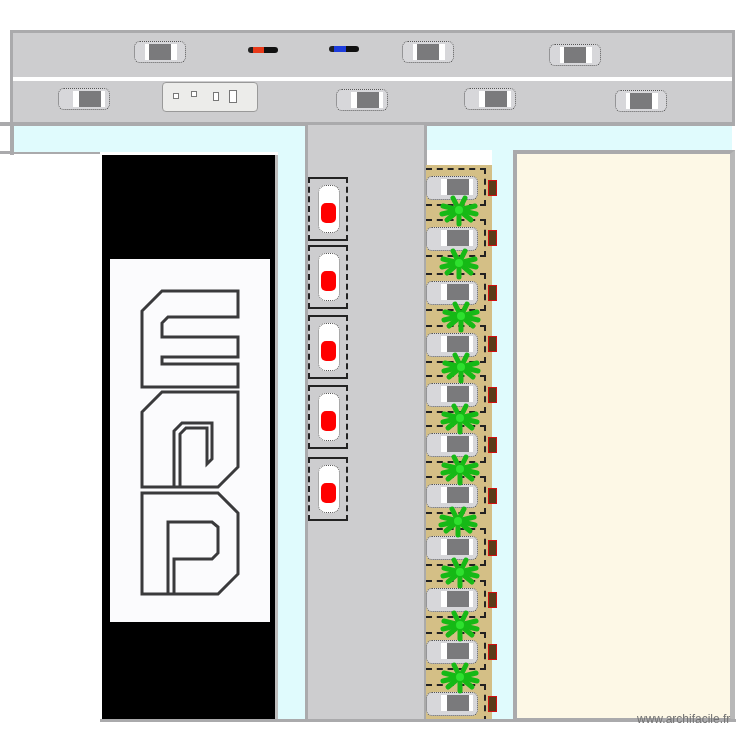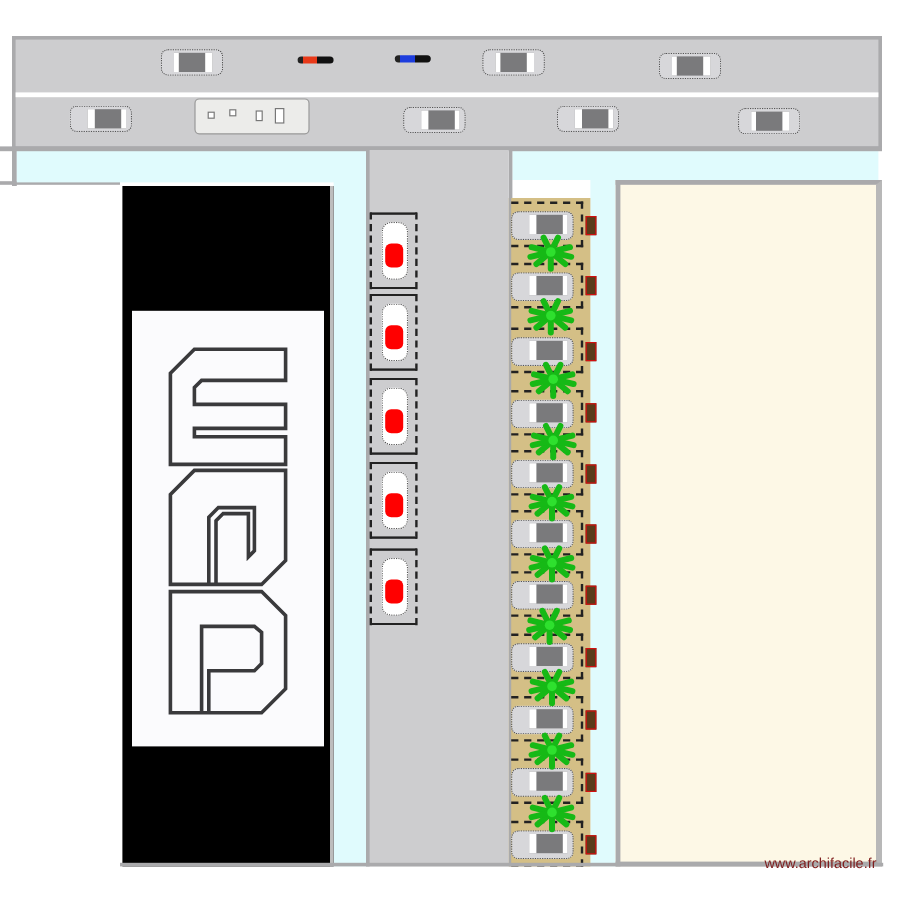--- a/index.html
+++ b/index.html
@@ -44,21 +44,21 @@
   
   .spot-v { position:absolute; left:308px; width:40px; height:64px; border:2px dashed #222; border-top-style:solid; border-bottom-style:solid; box-sizing:border-box; }
   .car-v { position:absolute; left:8px; top:6px; width:20px; height:46px; background:#fff; border:1px dotted #555; border-radius:8px; }
   .car-v .body { position:absolute; left:2px; top:17px; width:15px; height:20px; background:#ff0000; border-radius:5px; }
 
   
   .spot-h { position:absolute; left:426px; width:60px; height:38px; border:2px dashed #222; border-left:none; box-sizing:border-box; }
   .spot-h .car-h { left:0px; top:6px; width:52px; height:24px; }
   .hedge { position:absolute; left:488px; width:7px; height:14px; background:#5a3b1a; border:1px solid #d01010; }
 
-  .watermark { left:637px; top:712px; font-size:12px; color:#7f1d1d; }
+  .watermark { left:637px; top:712px; font-size:12px; color:#737373; }
 </style>
 </head>
 <body>
 
 <div class="abs wall-grey" style="left:10px;top:120px;width:4px;height:35px;"></div>
 <div class="abs wall-grey" style="left:0;top:151px;width:100px;height:3px;"></div>
 <div class="abs sidewalk" style="left:14px;top:125px;width:335px;height:27px;"></div>
 <div class="abs sidewalk" style="left:278px;top:150px;width:27px;height:572px;"></div>
 <div class="abs wall-grey" style="left:349px;top:125px;width:3px;height:50px;"></div>
 <div class="abs wall-grey" style="left:305px;top:172px;width:47px;height:3px;"></div>

